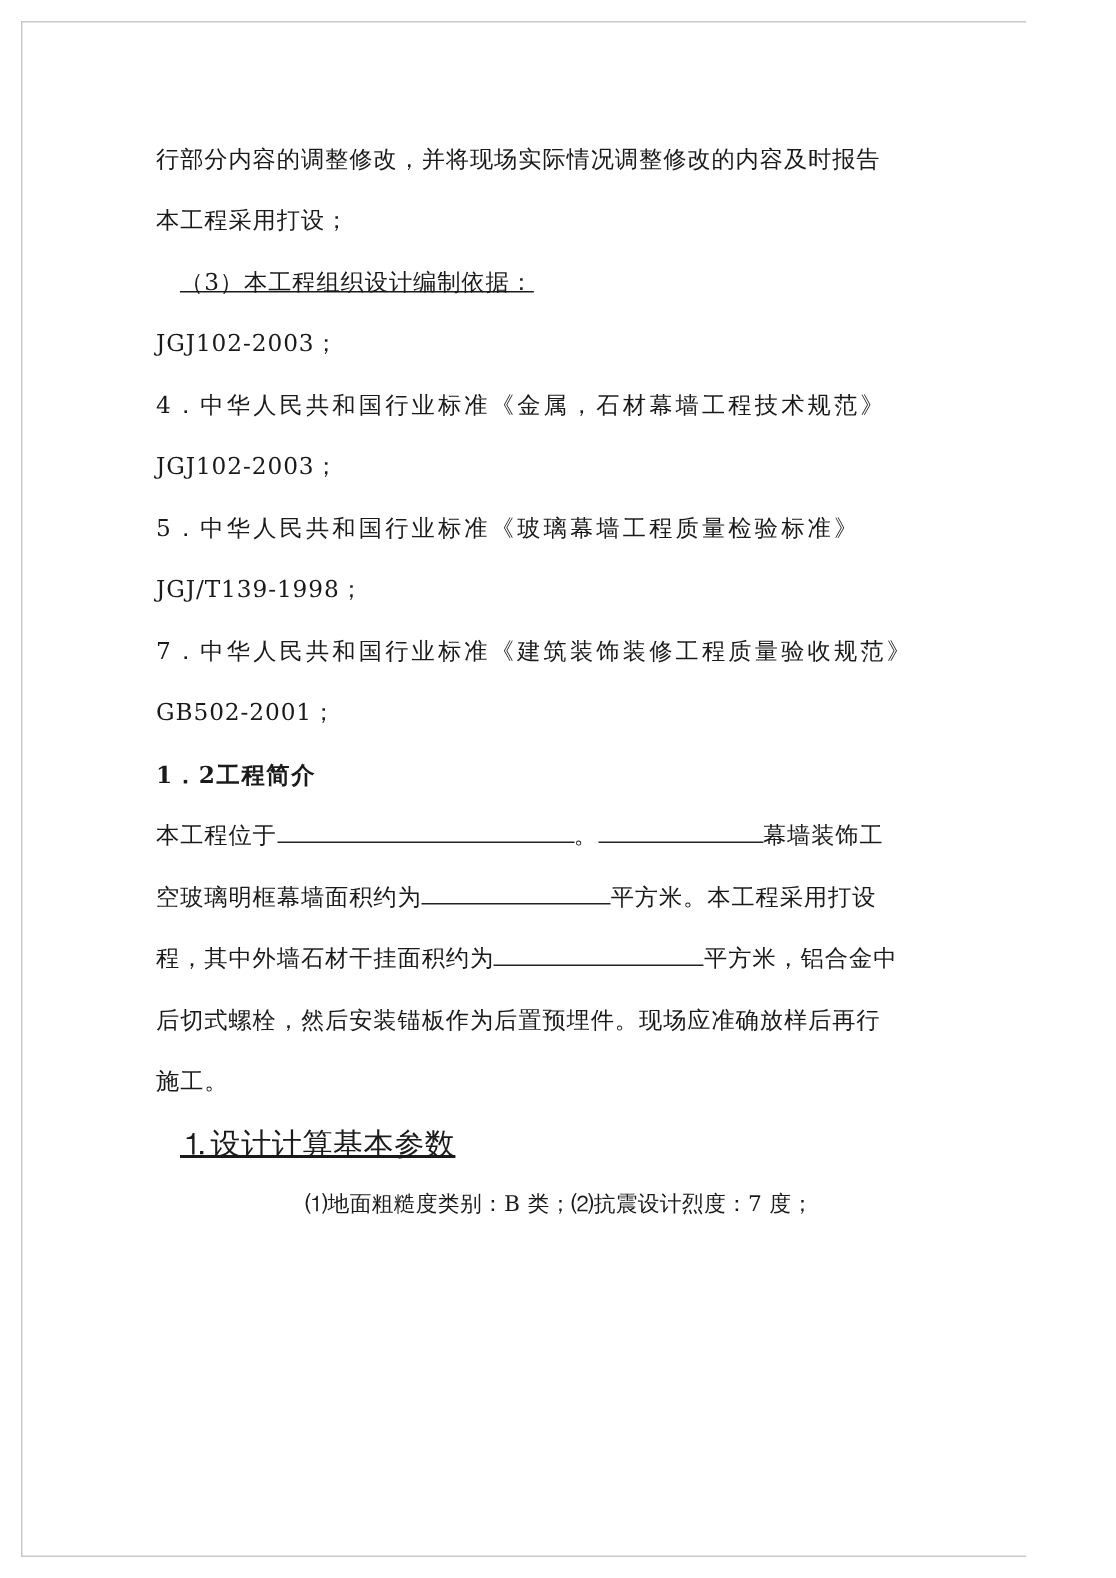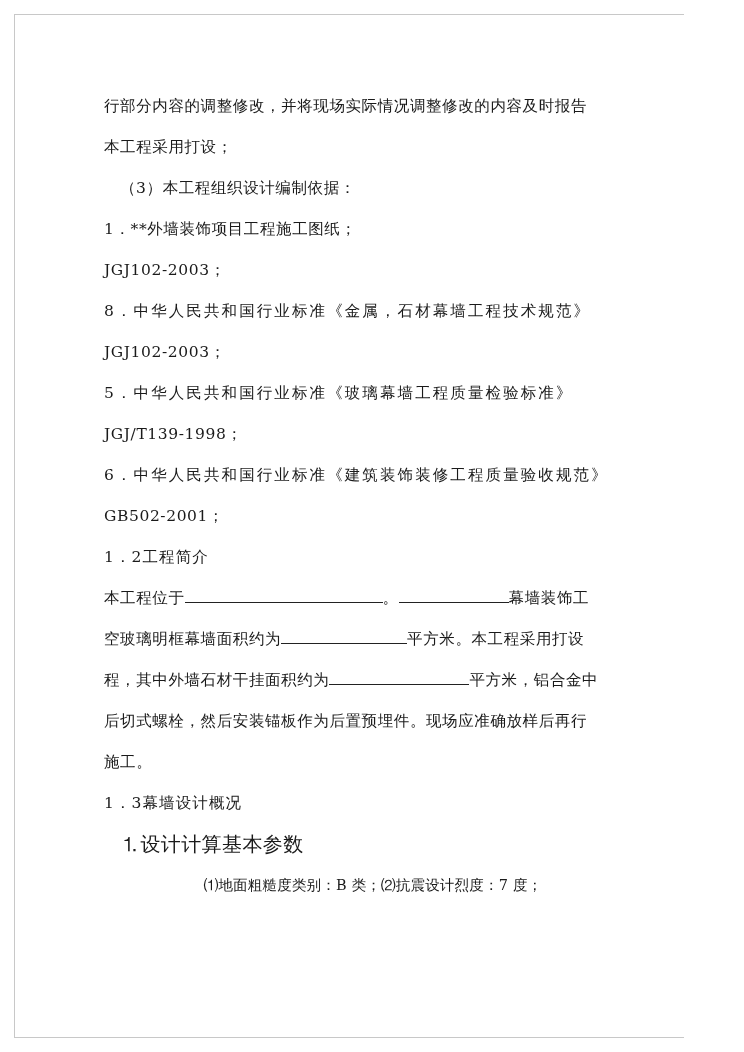--- a/index.html
+++ b/index.html
@@ -40,26 +40,27 @@
   }
   .line {
     font-size: 15.5px;
     line-height: 41px;
     letter-spacing: 0.6px;
     white-space: pre-wrap;
     color: #1a1a1a;
   }
   .indent {
     text-indent: 16px;
+    text-decoration: underline;
   }
   .wide {
     letter-spacing: 2.1px;
   }
   .bold {
-    font-weight: normal;
+    font-weight: bold;
     letter-spacing: 1.1px;
   }
   .small-head {
     font-size: 20px;
     letter-spacing: 0.4px;
   }
   .tiny {
     font-size: 14.5px;
     letter-spacing: 0.2px;
     text-align: center;
@@ -79,40 +80,38 @@
 <body>
 
 <div class="page">
   <div class="page-border"></div>
 
   <div class="content">
 
     <div class="line">行部分内容的调整修改，并将现场实际情况调整修改的内容及时报告</div>
     <div class="line">本工程采用打设；</div>
     <div class="line indent">（3）本工程组织设计编制依据：</div>
-    <div class="line">1．**外墙装饰项目工程施工图纸；</div>
     <div class="line">JGJ102-2003；</div>
-    <div class="line wide">8．中华人民共和国行业标准《金属，石材幕墙工程技术规范》</div>
+    <div class="line wide">4．中华人民共和国行业标准《金属，石材幕墙工程技术规范》</div>
     <div class="line">JGJ102-2003；</div>
     <div class="line wide">5．中华人民共和国行业标准《玻璃幕墙工程质量检验标准》</div>
     <div class="line">JGJ/T139-1998；</div>
-    <div class="line wide">6．中华人民共和国行业标准《建筑装饰装修工程质量验收规范》</div>
+    <div class="line wide">7．中华人民共和国行业标准《建筑装饰装修工程质量验收规范》</div>
     <div class="line">GB502-2001；</div>
 
     <div class="line bold">1．2工程简介</div>
 
     <div class="line"><span>本工程位于</span><span class="blank-fill bf-1"></span><span>。</span><span class="blank-fill bf-2"></span><span>幕墙装饰工</span></div>
 
     <div class="line"><span>空玻璃明框幕墙面积约为</span><span class="blank-fill bf-4"></span><span>平方米。本工程采用打设</span></div>
 
     <div class="line"><span>程，其中外墙石材干挂面积约为</span><span class="blank-fill bf-3"></span><span>平方米，铝合金中</span></div>
 
     <div class="line">后切式螺栓，然后安装锚板作为后置预埋件。现场应准确放样后再行</div>
     <div class="line">施工。</div>
 
-    <div class="line bold">1．3幕墙设计概况</div>
 
     <div class="line small-head indent">⒈设计计算基本参数</div>
 
     <div class="line tiny">⑴地面粗糙度类别：B 类；⑵抗震设计烈度：7 度；</div>
 
   </div>
 </div>
 
 </body></html>

